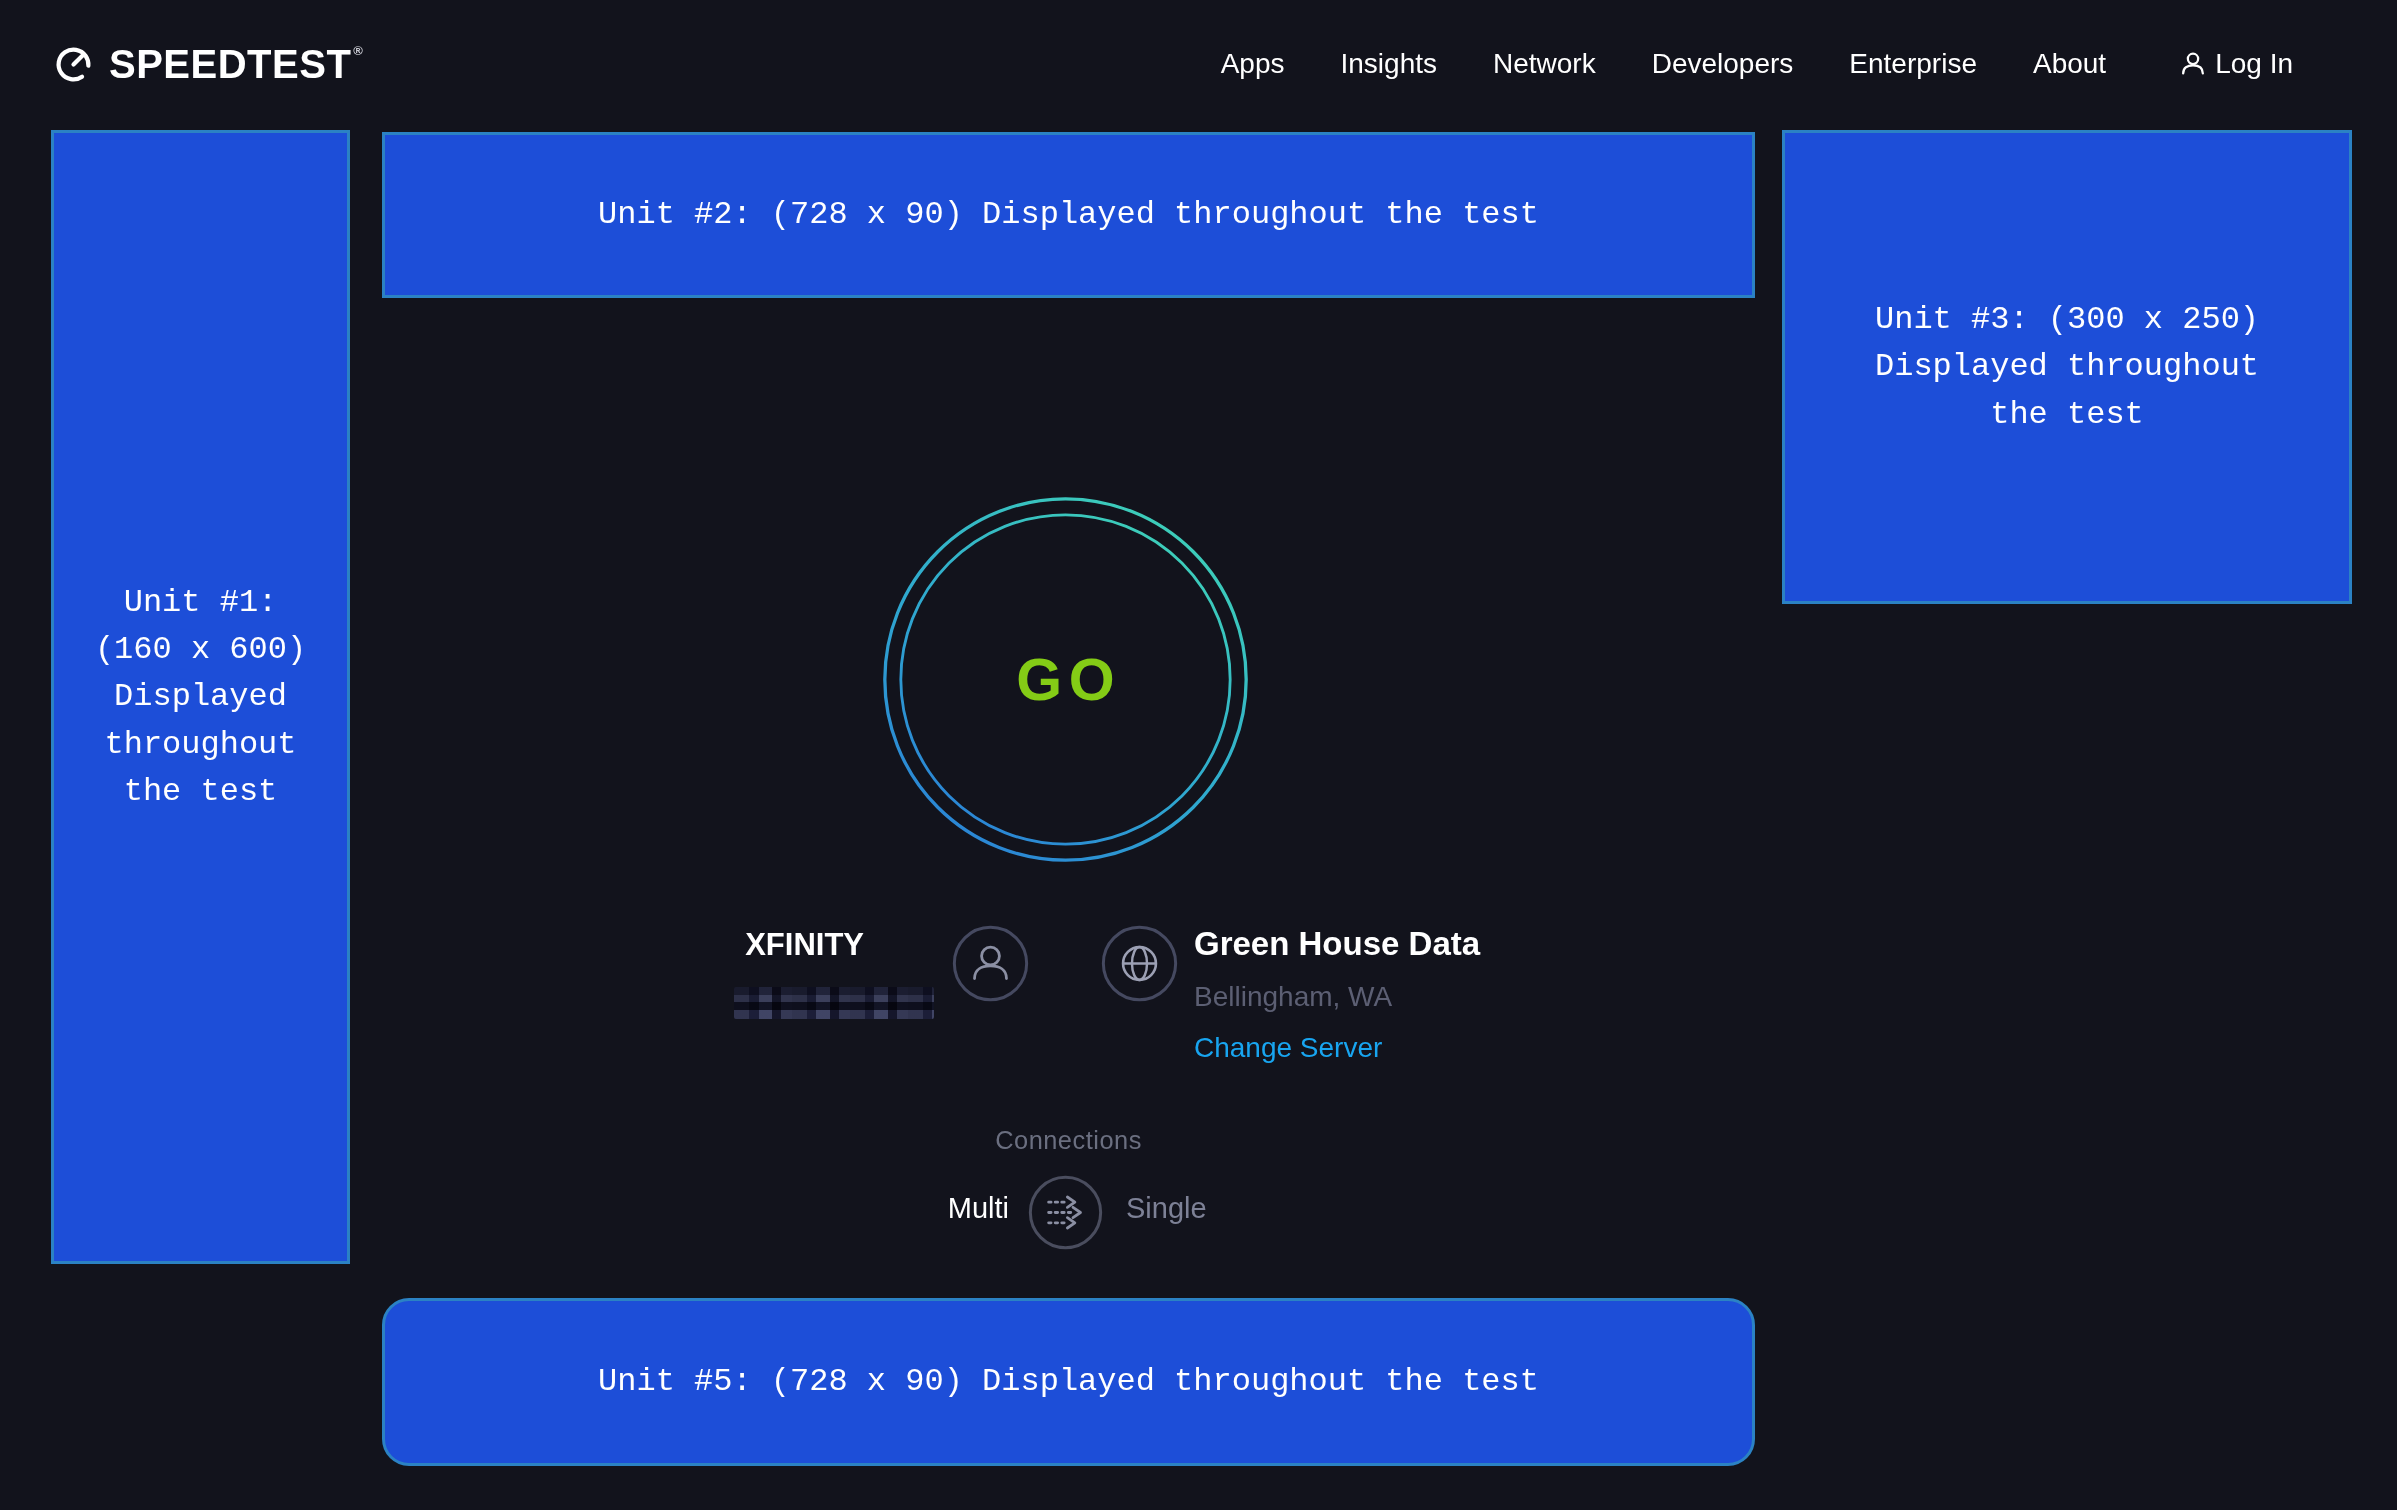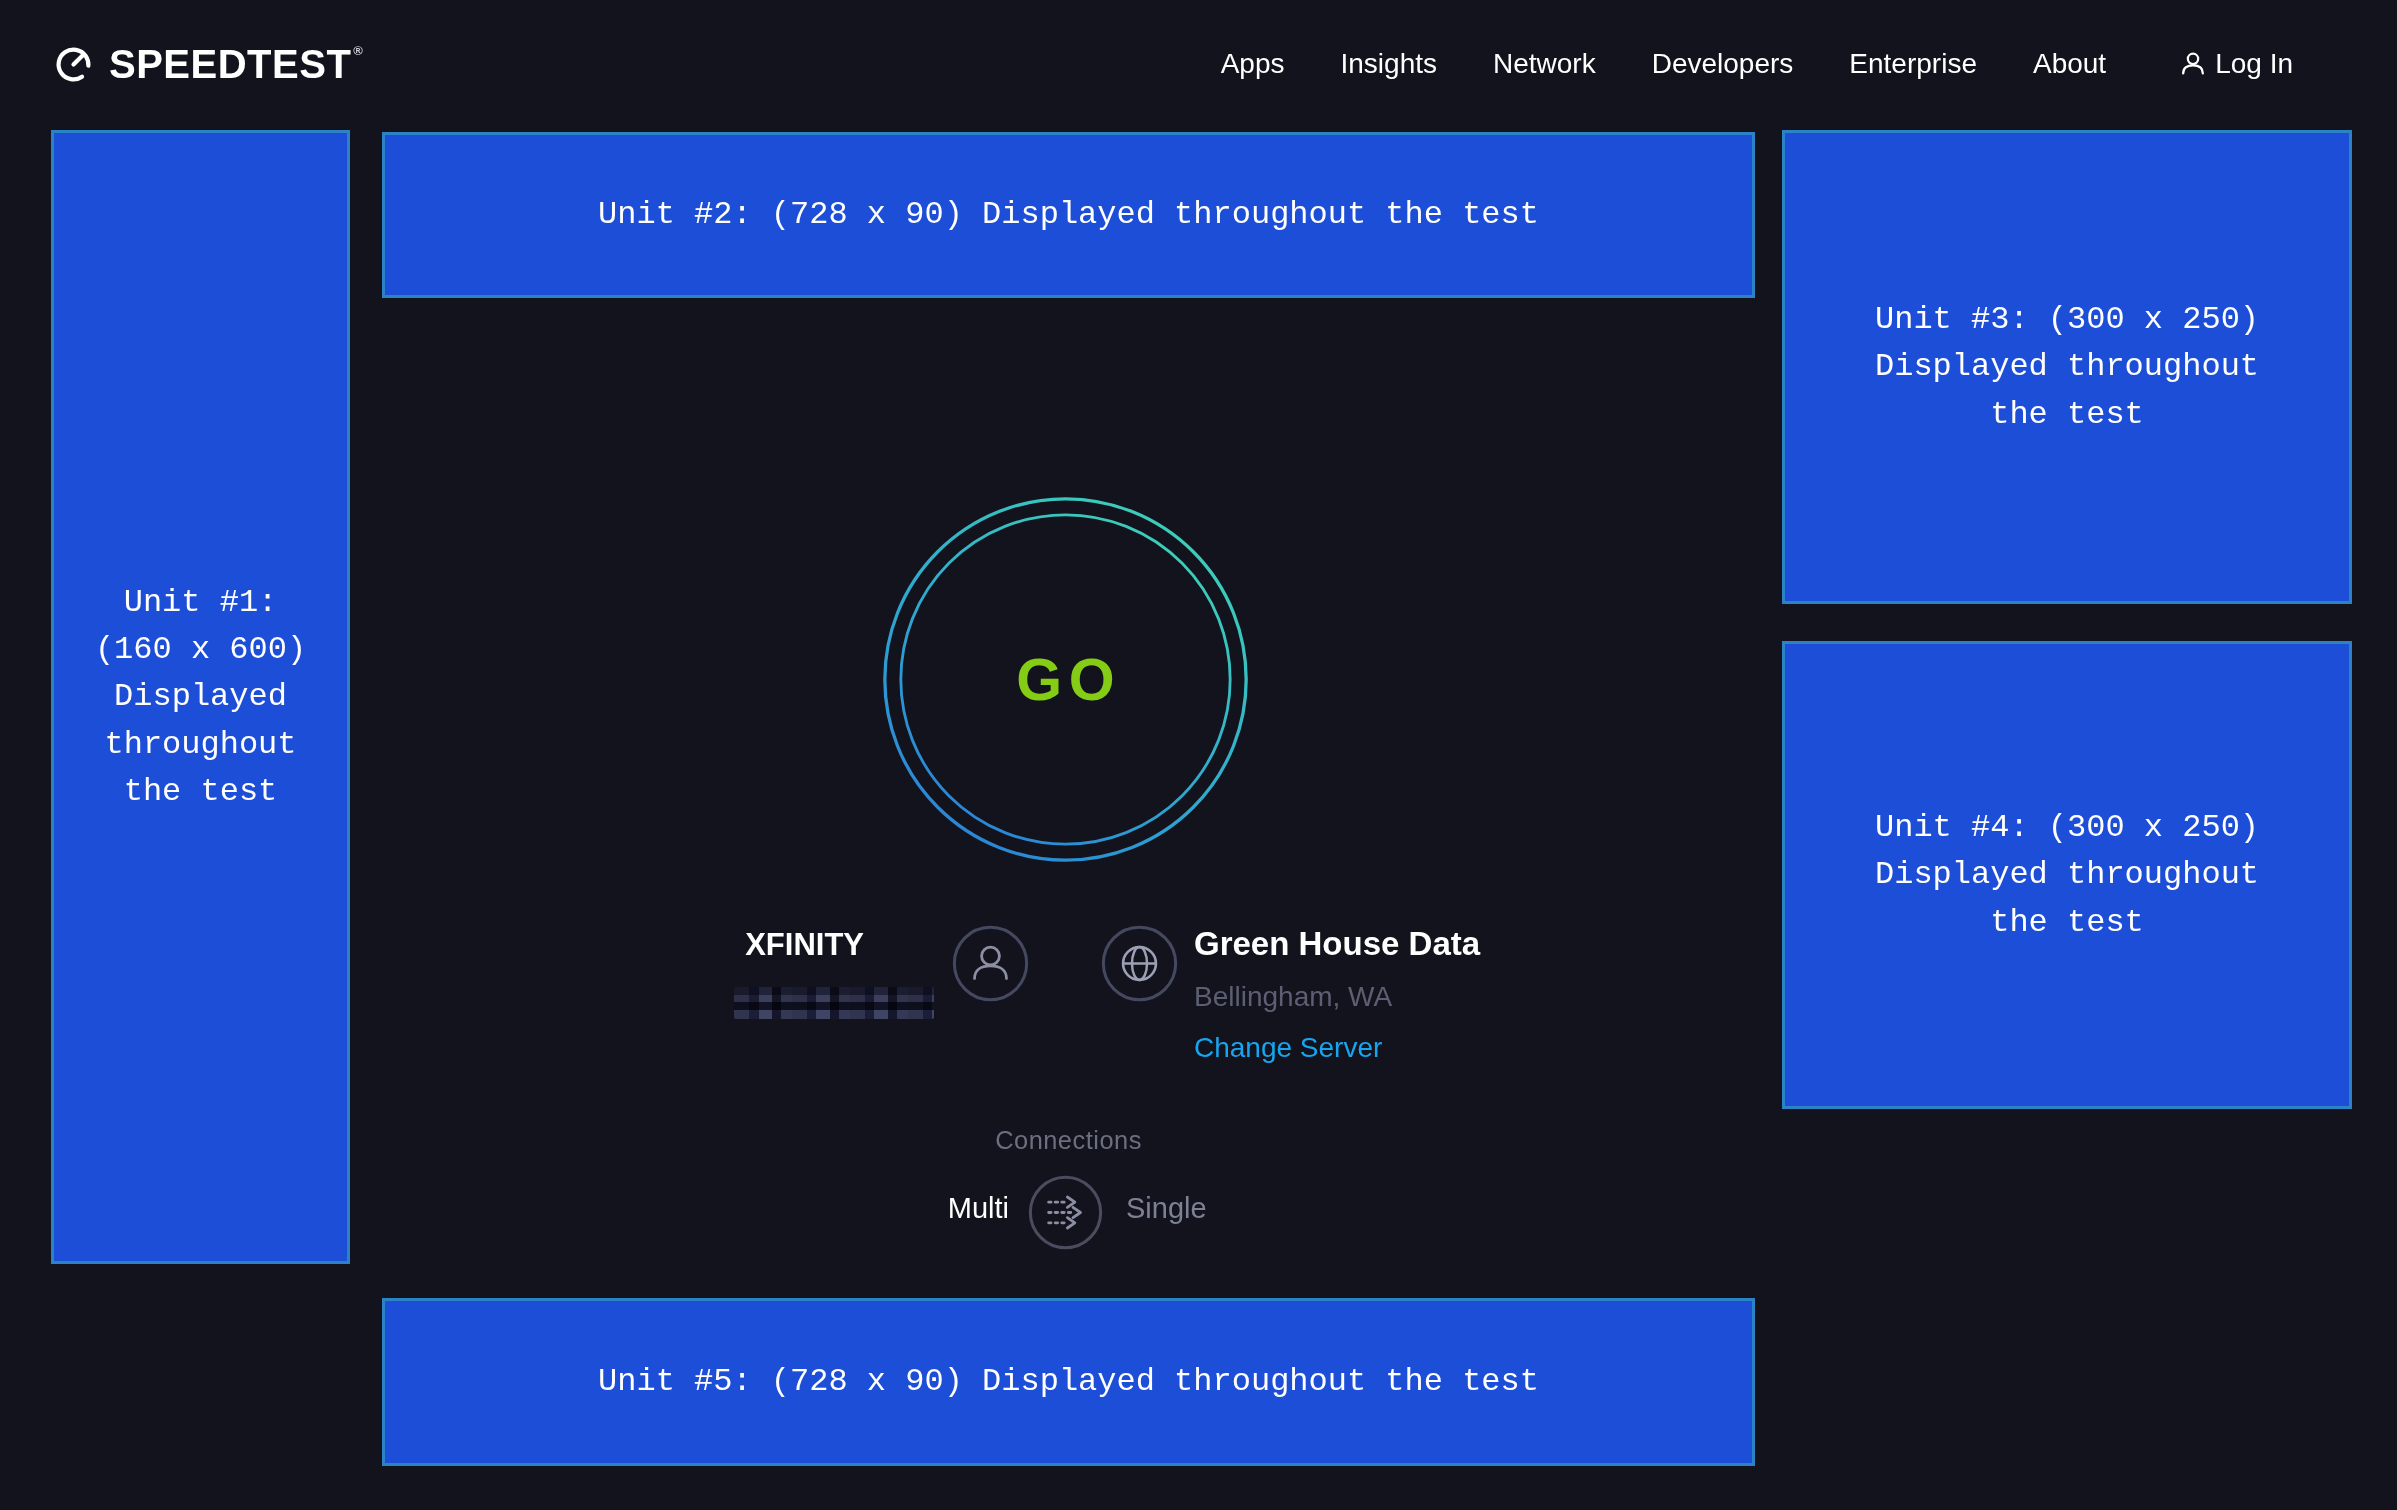--- a/index.html
+++ b/index.html
@@ -29,21 +29,21 @@
     display:flex;align-items:center;justify-content:center;
     box-sizing:border-box;cursor:pointer;font-family:Liberation Mono, monospace;
   }
   .ad-text{color:#fff;font-size:32px;line-height:1.47;text-align:center;}
   .ad1{left:51px;top:130px;width:299px;height:1134px;}
   .ad1 .ad-text{max-width:247px;}
   .ad2{left:382px;top:132px;width:1373px;height:166px;}
   .ad3{left:1782px;top:130px;width:570px;height:474px;}
   .ad3 .ad-text,.ad4 .ad-text{max-width:460px;}
   .ad4{left:1782px;top:641px;width:570px;height:468px;}
-  .ad5{left:382px;top:1298px;width:1373px;height:168px;}
+  .ad5{left:382px;top:1298px;width:1373px;height:168px;border-radius:27px;}
   
   .tabs{
     position:absolute;left:382px;top:331px;width:1373px;height:62px;
     display:flex;align-items:center;justify-content:center;gap:62px;
   }
   .tab{display:flex;align-items:center;gap:19px;cursor:pointer;}
   .tab-label{font-size:25.4px;font-weight:bold;letter-spacing:2.4px;color:#fff;}
   
   .go-wrap{
     position:absolute;left:882px;top:496px;width:367px;height:367px;cursor:pointer;
@@ -124,23 +124,20 @@
 
   <div class="ad ad1">
     <div class="ad-text">Unit #1: (160 x 600) Displayed throughout the test</div>
   </div>
   <div class="ad ad2">
     <div class="ad-text">Unit #2: (728 x 90) Displayed throughout the test</div>
   </div>
   <div class="ad ad3">
     <div class="ad-text">Unit #3: (300 x 250) Displayed throughout the test</div>
   </div>
-  <div class="ad ad4">
-    <div class="ad-text">Unit #4: (300 x 250) Displayed throughout the test</div>
-  </div>
   <div class="ad ad5">
     <div class="ad-text">Unit #5: (728 x 90) Displayed throughout the test</div>
   </div>
 
 
   <div class="go-wrap">
     <svg width="367" height="367" viewBox="0 0 390 390">
       <defs>
         <linearGradient id="ringGrad" x1="85%" y1="0%" x2="15%" y2="100%">
           <stop offset="0%" stop-color="#3fd3b6"></stop>

